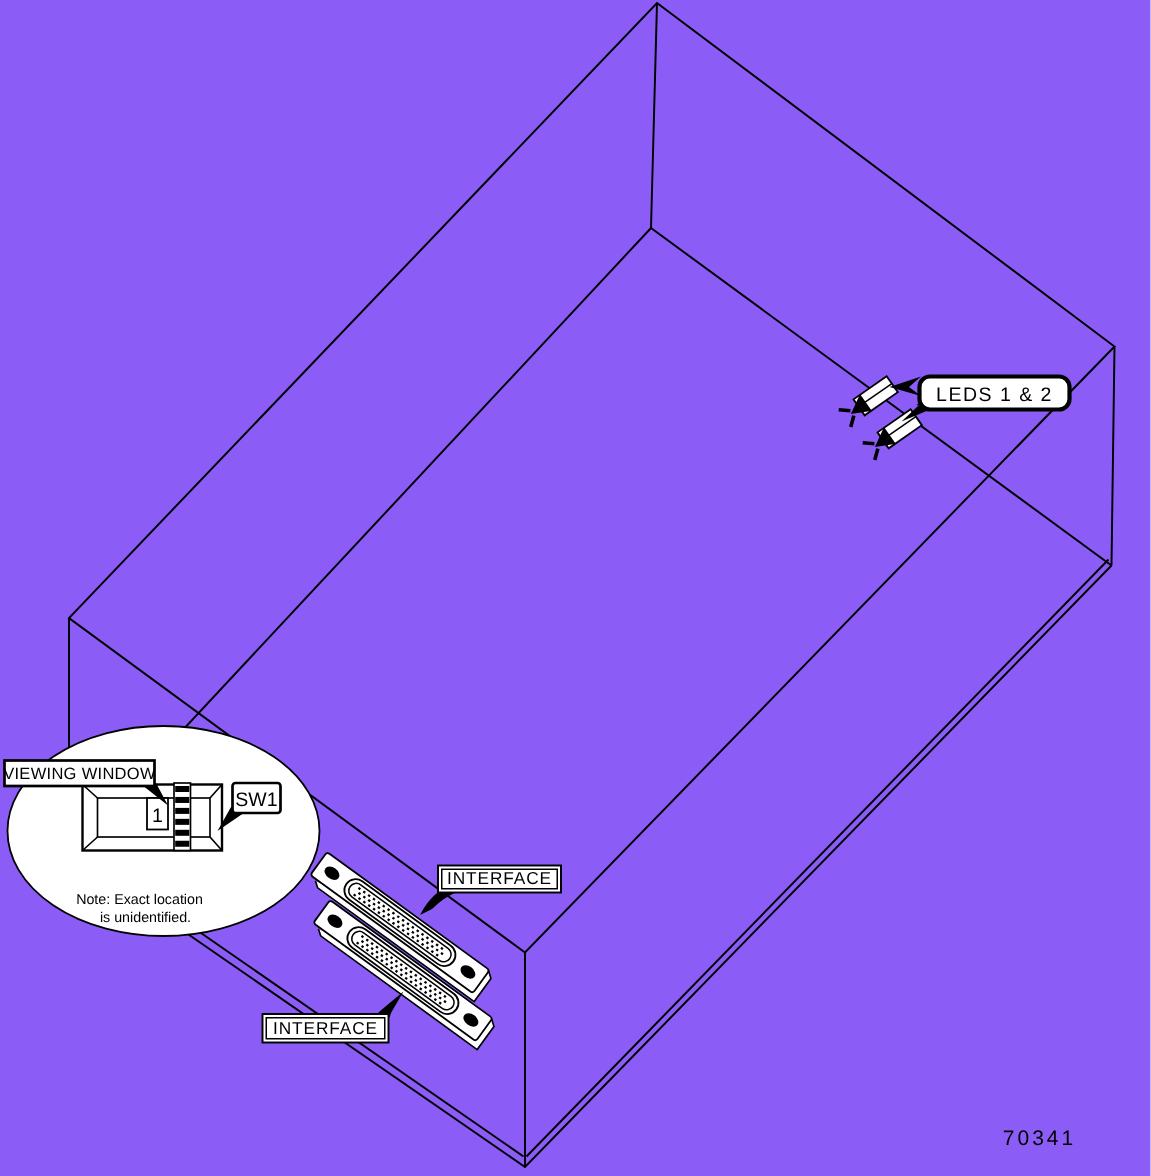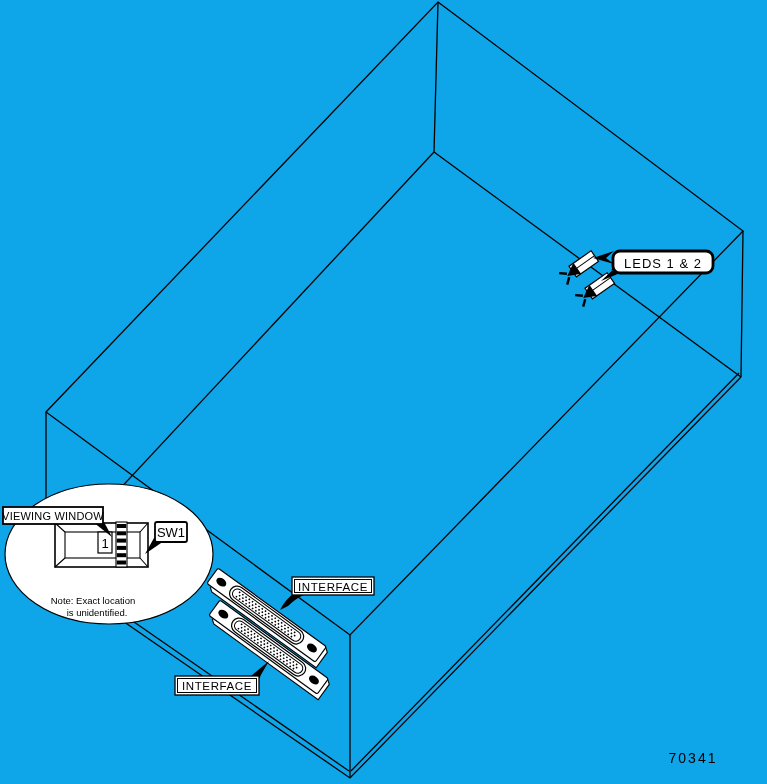--- a/index.html
+++ b/index.html
@@ -1,16 +1,16 @@
 <!DOCTYPE html>
 <html><head>
 <meta charset="utf-8">
 <style>
   html,body{margin:0;padding:0;background:#ffffff;}
-  .page{position:relative;width:767px;height:784px;background:#0ea5e9;overflow:hidden;
+  .page{position:relative;width:767px;height:784px;background:#8b5cf6;overflow:hidden;
         font-family:"Liberation Sans", sans-serif;text-align:right;}
   svg{display:block;}
   svg text{fill:#000000;font-family:"Liberation Sans","DejaVu Sans",sans-serif;}
   .callout-text{letter-spacing:1px;}
 </style>
 </head>
 <body>
 
 <div class="page">
 <svg width="767" height="784" viewBox="0 0 767 784">

